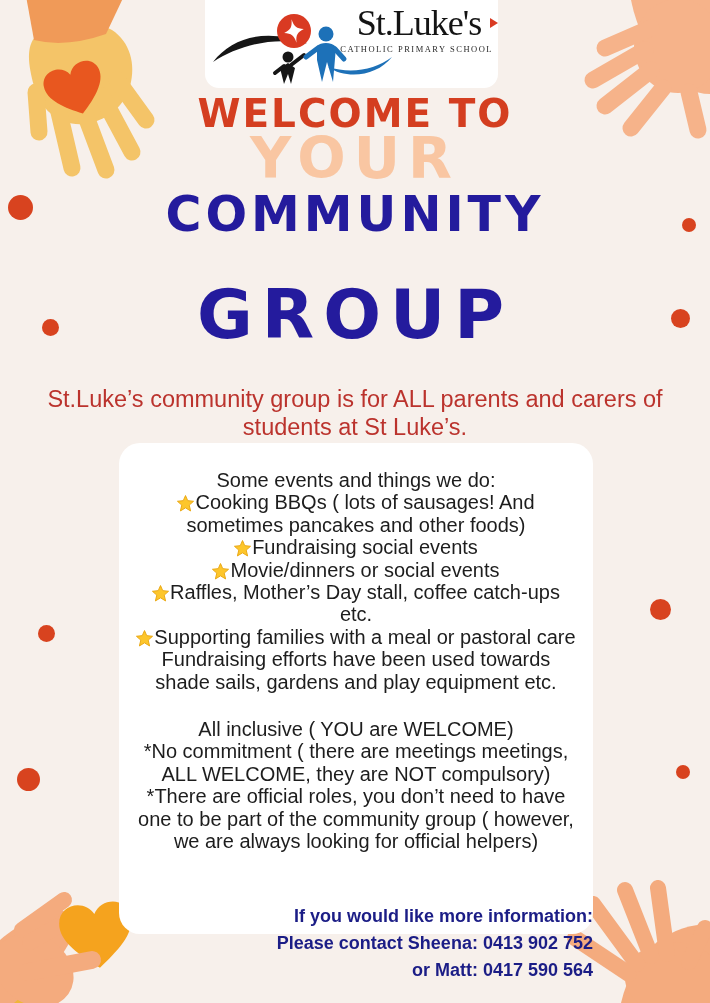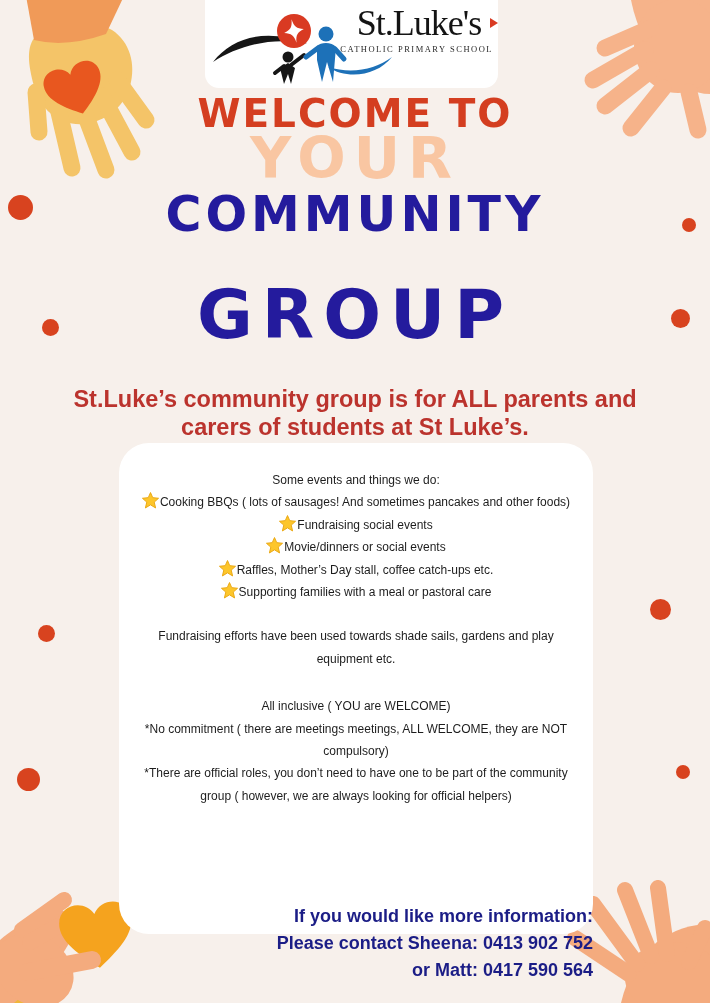--- a/index.html
+++ b/index.html
@@ -18,28 +18,28 @@
 
   
   .hline{position:absolute;left:0;width:710px;text-align:center;
          font-family:"DejaVu Sans",sans-serif;font-weight:800;line-height:1;}
   .h-welcome{top:94px;font-size:39px;color:#d43e20;letter-spacing:2px;}
   .h-your{top:130px;font-size:57px;color:#f9c6a2;letter-spacing:8px;}
   .h-community{top:190px;font-size:49px;color:#241b9d;letter-spacing:4px;}
   .h-group{top:281px;font-size:68px;color:#241b9d;letter-spacing:9px;}
 
   .subtitle{position:absolute;top:385px;left:35px;width:640px;text-align:center;
-            color:#bb332d;font-weight:bold;font-size:23.5px;line-height:28px;}
+            color:#bb332d;font-weight:normal;font-size:23.5px;line-height:28px;}
 
   
   .card{position:absolute;left:119px;top:443px;width:474px;height:491px;background:#ffffff;
-        border-radius:30px;box-sizing:border-box;padding:26px 16px 10px;text-align:center;
-        color:#1d1d1d;font-size:12px;line-height:22.4px;}
+        border-radius:21px;box-sizing:border-box;padding:26px 16px 10px;text-align:center;
+        color:#1d1d1d;font-size:20px;line-height:22.4px;}
   .event .star-ic{display:inline-block;vertical-align:-3px;margin-right:1px;}
-  .note{margin-top:22px;}
+  .note{}
   .inclusive{margin-top:25px;}
 
   
   .contact{position:absolute;left:119px;top:903px;width:474px;text-align:right;
            color:#1b1d86;font-weight:bold;font-size:18px;line-height:27px;}
 
   .hand{position:absolute;pointer-events:none;}
 </style>
 </head>
 <body>

